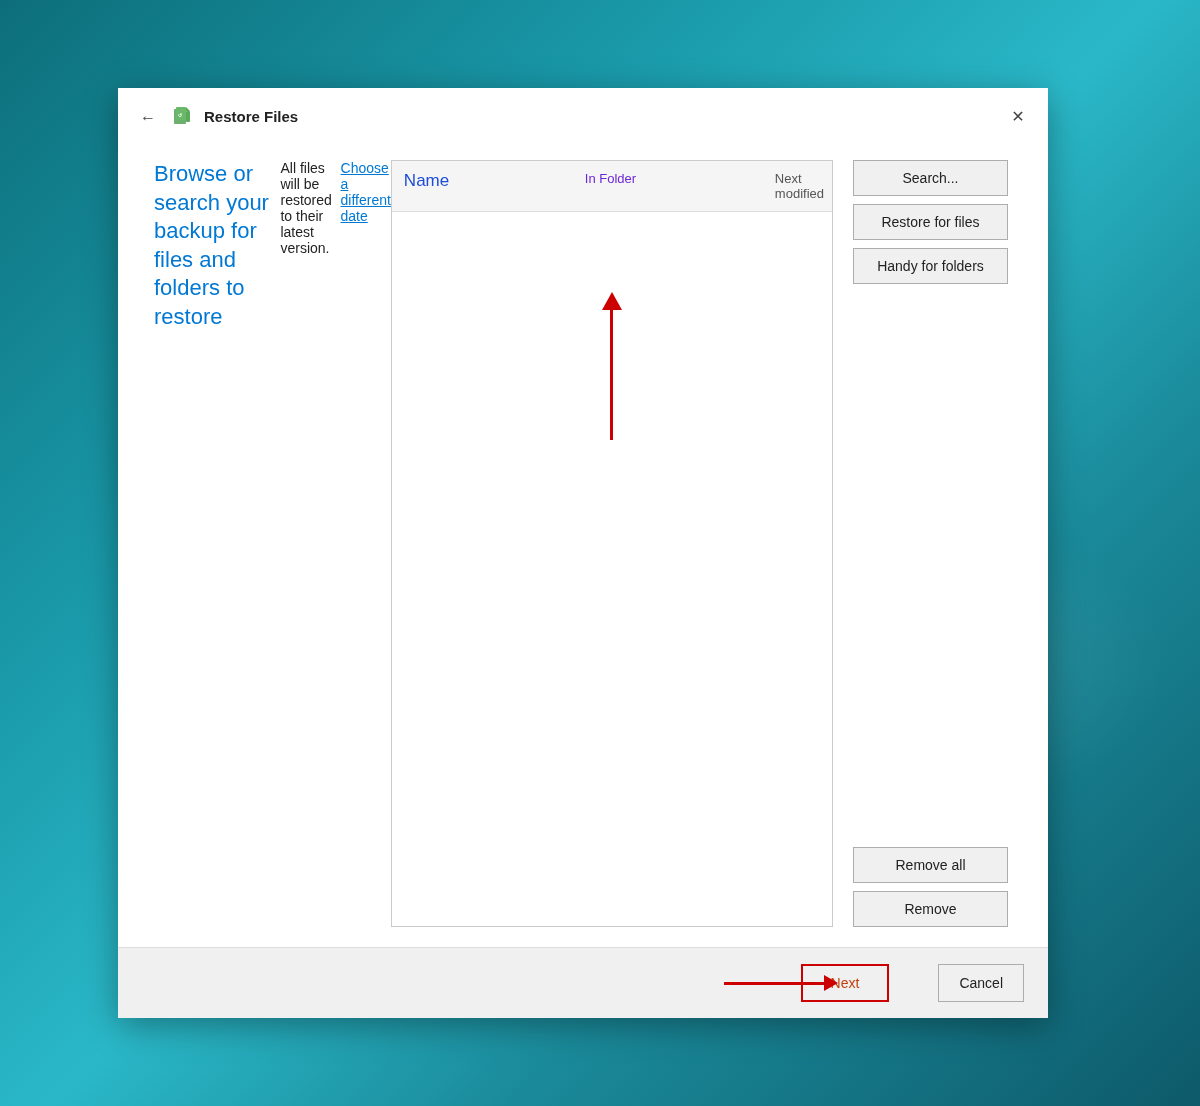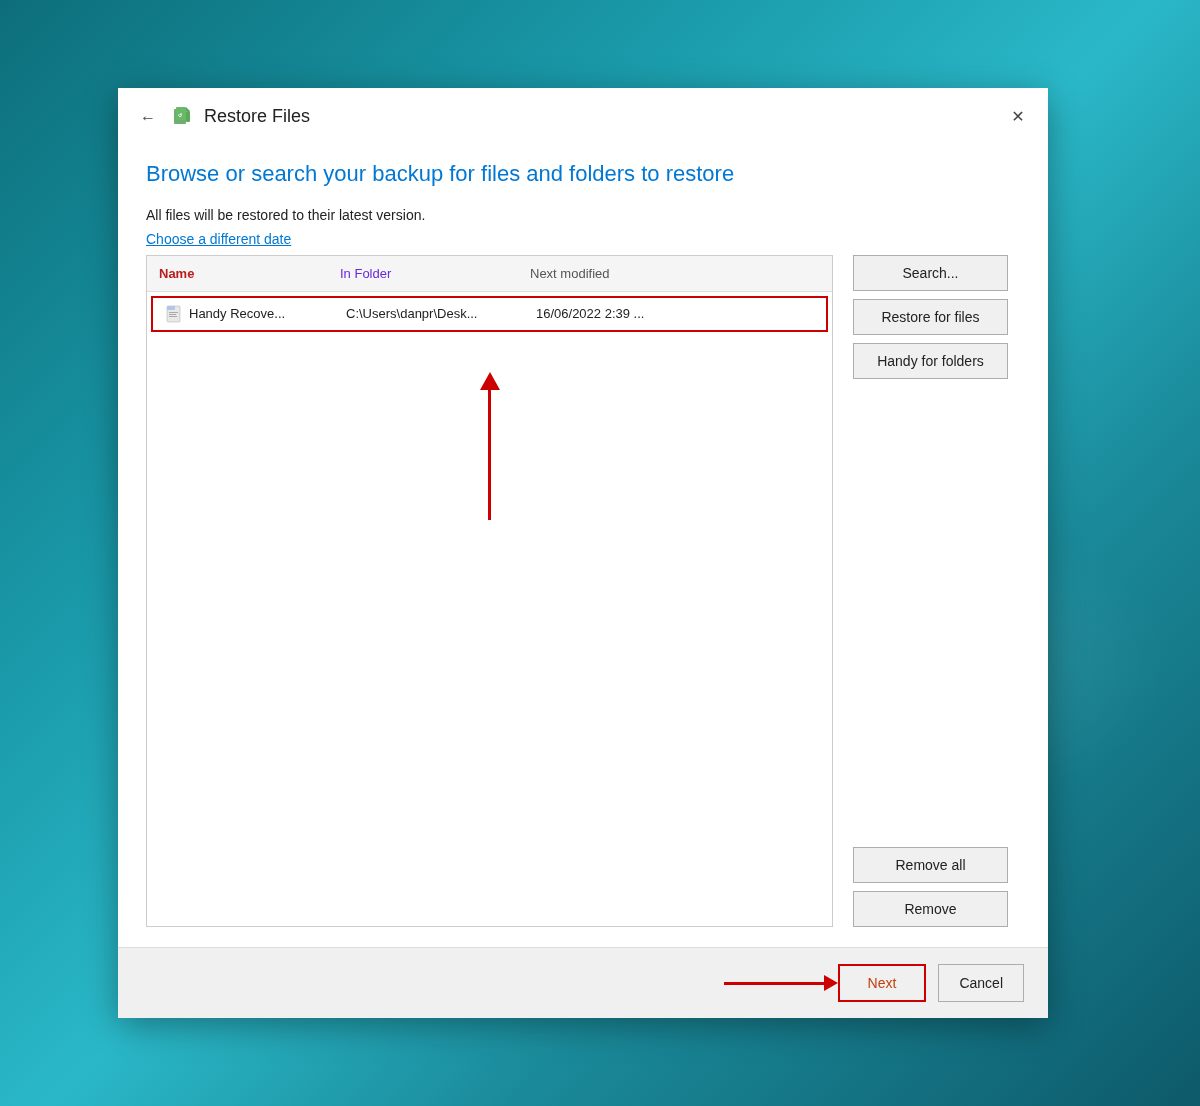--- a/index.html
+++ b/index.html
@@ -66,45 +66,44 @@
     }
 
     .title-icon {
       width: 22px;
       height: 22px;
       position: relative;
       flex-shrink: 0;
     }
 
     .title-text {
-      font-size: 18px;
-      color: #222;
-      font-weight: 400;
+      font-size: 15px;
+      color: #222;
+      font-weight: 700;
     }
 
     .close-btn {
       width: 28px;
       height: 28px;
       display: flex;
       align-items: center;
       justify-content: center;
       cursor: pointer;
       font-size: 16px;
       color: #444;
       border: none;
       background: transparent;
       border-radius: 2px;
     }
 
     .dialog-body {
       flex: 1;
-      padding: 20px 40px 0 28px;
+      padding: 20px 40px 0 36px;
       overflow: hidden;
       display: flex;
-      flex-direction: column;
     }
 
     .main-heading {
       font-size: 22px;
       color: #0078d4;
       font-weight: 400;
       margin-bottom: 18px;
       line-height: 1.3;
     }
 
@@ -142,23 +141,22 @@
     .file-list-header {
       display: flex;
       border-bottom: 1px solid #ddd;
       padding: 6px 0;
       background: #f5f5f5;
     }
 
     .col-name {
       flex: 0 0 185px;
       padding: 4px 12px;
-      font-size: 13px;
-      color: #b91c1c;
-      font-weight: bold;
+      font-size: 17px;
+      color: #1d4ed8;
     }
 
     .col-folder {
       flex: 0 0 190px;
       padding: 4px 8px;
       font-size: 13px;
       color: #6d28d9;
     }
 
     .col-date {
@@ -324,20 +322,21 @@
     }
 
     .btn-cancel {
       padding: 9px 20px;
       border: 1px solid #adadad;
       background: #f0f0f0;
       cursor: pointer;
       font-size: 14px;
       color: #222;
       font-family: 'Segoe UI', Arial, sans-serif;
+      margin-left: 37px;
     }
   </style>
 </head>
 <body>
 
 <div class="desktop-bg"></div>
 
 <div class="dialog">
 
   <div class="title-bar">
@@ -365,36 +364,20 @@
 
     <div class="content-area">
 
       <div class="file-list-container">
         <div class="file-list-header">
           <div class="col-name">Name</div>
           <div class="col-folder">In Folder</div>
           <div class="col-date">Next modified</div>
         </div>
         <div class="file-list-body">
-          <div class="file-row">
-            <div class="file-row-inner">
-              <div class="file-icon">
-                <svg width="20" height="20" viewBox="0 0 20 20">
-                  <rect x="2" y="2" width="13" height="16" rx="1" fill="#e8e8e8" stroke="#aaa" stroke-width="0.5"></rect>
-                  <rect x="2" y="2" width="8" height="4" rx="1" fill="#b0c8e8"></rect>
-                  <rect x="4" y="8" width="9" height="1" fill="#aaa"></rect>
-                  <rect x="4" y="10" width="7" height="1" fill="#aaa"></rect>
-                  <rect x="4" y="12" width="8" height="1" fill="#aaa"></rect>
-                </svg>
-              </div>
-              <div class="file-name">Handy Recove...</div>
-              <div class="file-folder">C:\Users\danpr\Desk...</div>
-              <div class="file-date">16/06/2022 2:39 ...</div>
-            </div>
-          </div>
 
           <div class="arrow-annotation">
             <div class="arrow-head"></div>
             <div class="arrow-shaft"></div>
           </div>
         </div>
       </div>
 
       <div class="buttons-panel">
         <button class="btn">Search...</button>

